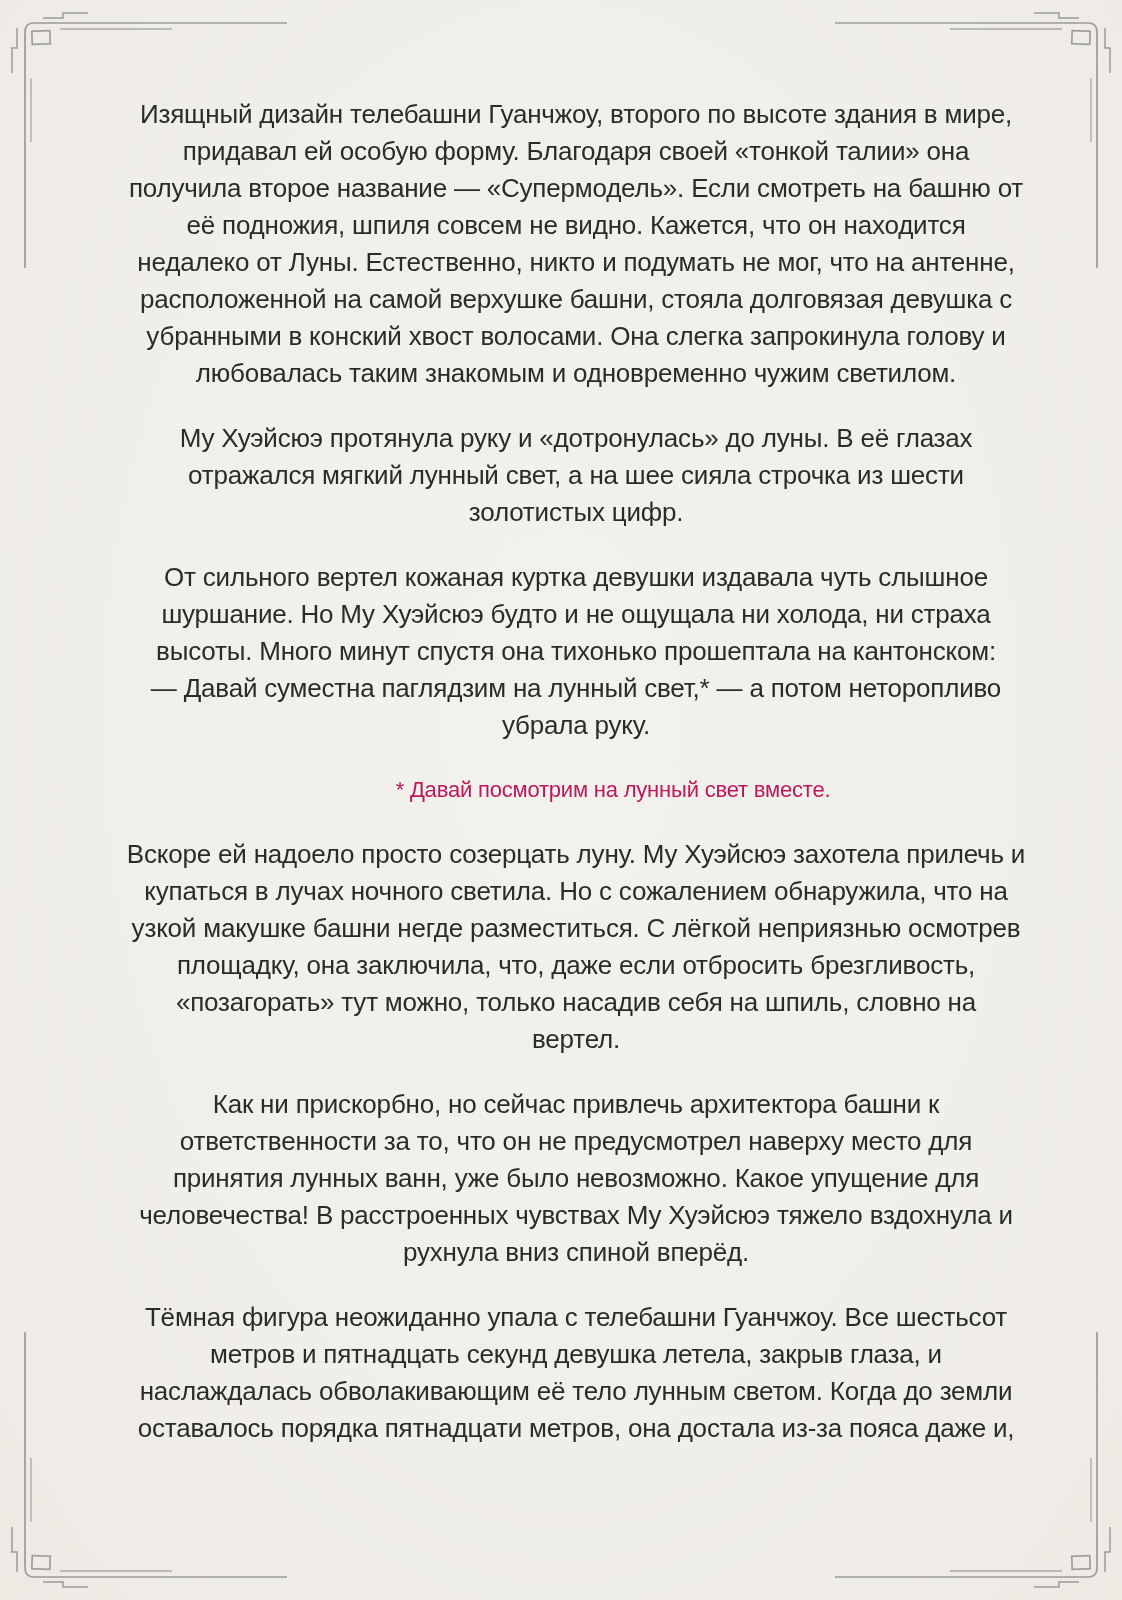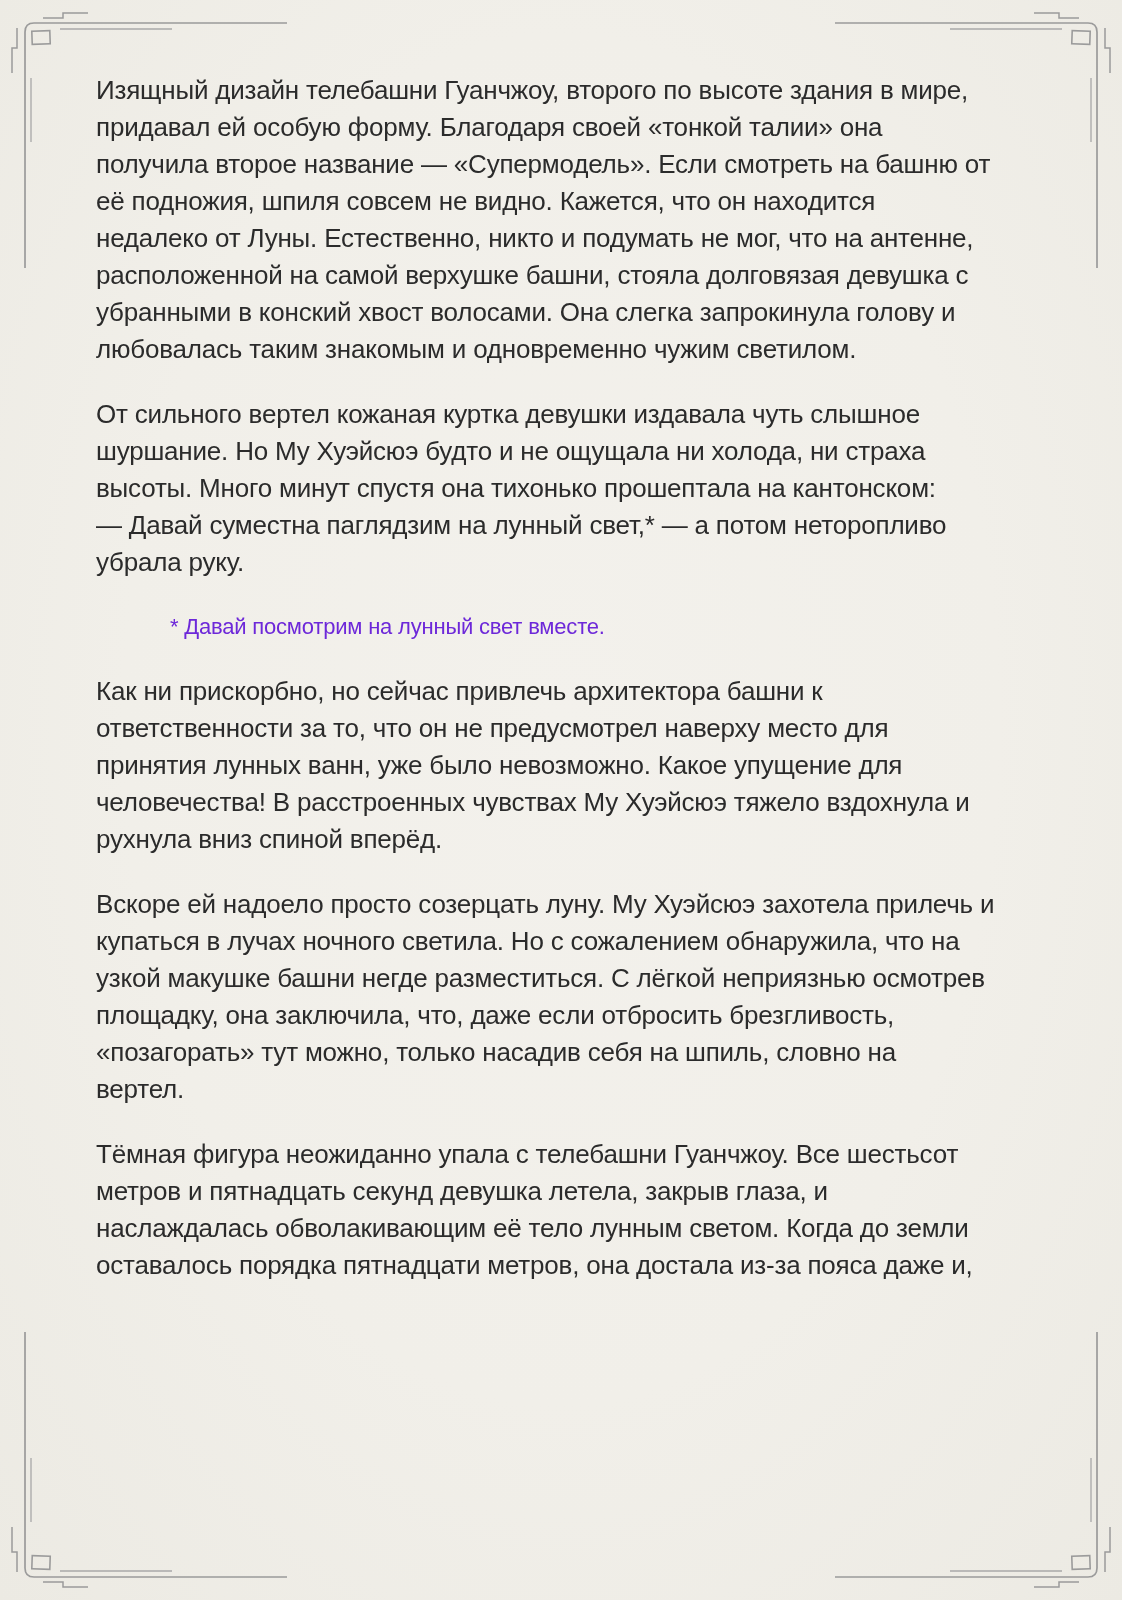--- a/index.html
+++ b/index.html
@@ -27,39 +27,40 @@
   .corner svg { display: block; width: 300px; height: 300px; }
   .corner-tl { top: 0; left: 0; }
   .corner-tr { top: 0; right: 0; transform: scaleX(-1); }
   .corner-bl { bottom: 0; left: 0; transform: scaleY(-1); }
   .corner-br { bottom: 0; right: 0; transform: scale(-1,-1); }
 
   
   .page-text {
     position: absolute;
     left: 96px;
-    top: 72px;
+    top: 96px;
     width: 960px;
     color: #2b2b2b;
+    text-align: center;
   }
   .para {
     margin: 0 0 28px 0;
     font-size: 26px;
     line-height: 37px;
     letter-spacing: -0.2px;
     white-space: pre;
   }
   .footnote {
     margin: 32px 0 32px 0;
     padding-left: 74px;
     font-size: 22px;
     line-height: 28px;
     letter-spacing: -0.2px;
     white-space: pre;
-    color: #6d28d9;
+    color: #be185d;
   }
 </style>
 </head>
 <body>
 
 <div class="corner corner-tl">
   <svg viewBox="0 0 300 300" xmlns="http://www.w3.org/2000/svg">
 
     <path d="M 287 23 L 34 23 Q 25 23 25 32 L 25 268" fill="none" stroke="#9b9b9b" stroke-width="1.7"></path>
 
@@ -105,34 +106,37 @@
 
 <main class="page-text">
   <p class="para">Изящный дизайн телебашни Гуанчжоу, второго по высоте здания в мире,
 придавал ей особую форму. Благодаря своей «тонкой талии» она
 получила второе название — «Супермодель». Если смотреть на башню от
 её подножия, шпиля совсем не видно. Кажется, что он находится
 недалеко от Луны. Естественно, никто и подумать не мог, что на антенне,
 расположенной на самой верхушке башни, стояла долговязая девушка с
 убранными в конский хвост волосами. Она слегка запрокинула голову и
 любовалась таким знакомым и одновременно чужим светилом.</p>
+  <p class="para">Му Хуэйсюэ протянула руку и «дотронулась» до луны. В её глазах
+отражался мягкий лунный свет, а на шее сияла строчка из шести
+золотистых цифр.</p>
   <p class="para">От сильного вертел кожаная куртка девушки издавала чуть слышное
 шуршание. Но Му Хуэйсюэ будто и не ощущала ни холода, ни страха
 высоты. Много минут спустя она тихонько прошептала на кантонском:
 — Давай суместна паглядзим на лунный свет,* — а потом неторопливо
 убрала руку.</p>
   <p class="footnote">* Давай посмотрим на лунный свет вместе.</p>
-  <p class="para">Как ни прискорбно, но сейчас привлечь архитектора башни к
-ответственности за то, что он не предусмотрел наверху место для
-принятия лунных ванн, уже было невозможно. Какое упущение для
-человечества! В расстроенных чувствах Му Хуэйсюэ тяжело вздохнула и
-рухнула вниз спиной вперёд.</p>
   <p class="para">Вскоре ей надоело просто созерцать луну. Му Хуэйсюэ захотела прилечь и
 купаться в лучах ночного светила. Но с сожалением обнаружила, что на
 узкой макушке башни негде разместиться. С лёгкой неприязнью осмотрев
 площадку, она заключила, что, даже если отбросить брезгливость,
 «позагорать» тут можно, только насадив себя на шпиль, словно на
 вертел.</p>
+  <p class="para">Как ни прискорбно, но сейчас привлечь архитектора башни к
+ответственности за то, что он не предусмотрел наверху место для
+принятия лунных ванн, уже было невозможно. Какое упущение для
+человечества! В расстроенных чувствах Му Хуэйсюэ тяжело вздохнула и
+рухнула вниз спиной вперёд.</p>
   <p class="para">Тёмная фигура неожиданно упала с телебашни Гуанчжоу. Все шестьсот
 метров и пятнадцать секунд девушка летела, закрыв глаза, и
 наслаждалась обволакивающим её тело лунным светом. Когда до земли
 оставалось порядка пятнадцати метров, она достала из-за пояса даже и,</p>
 </main>
 
 </body></html>

